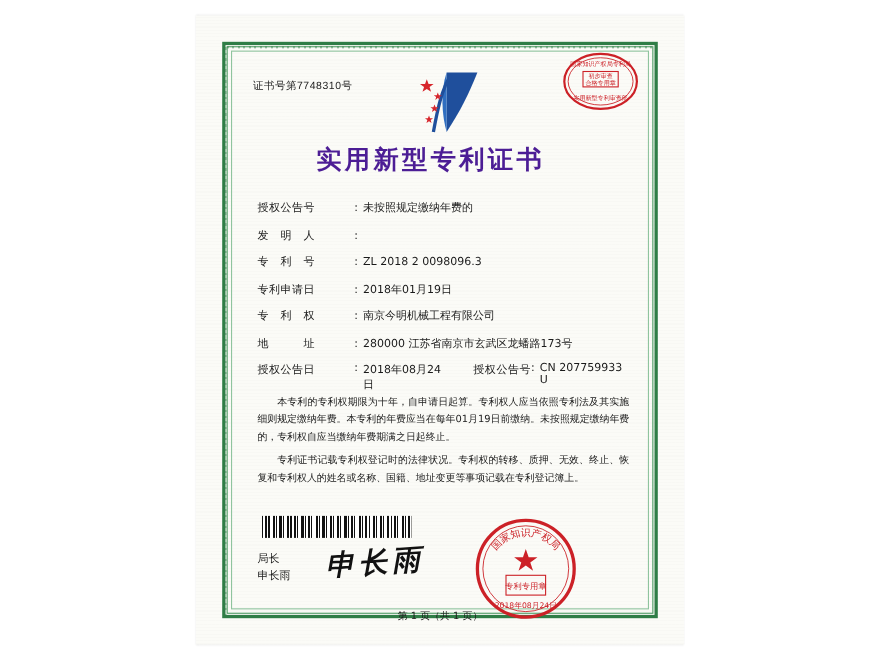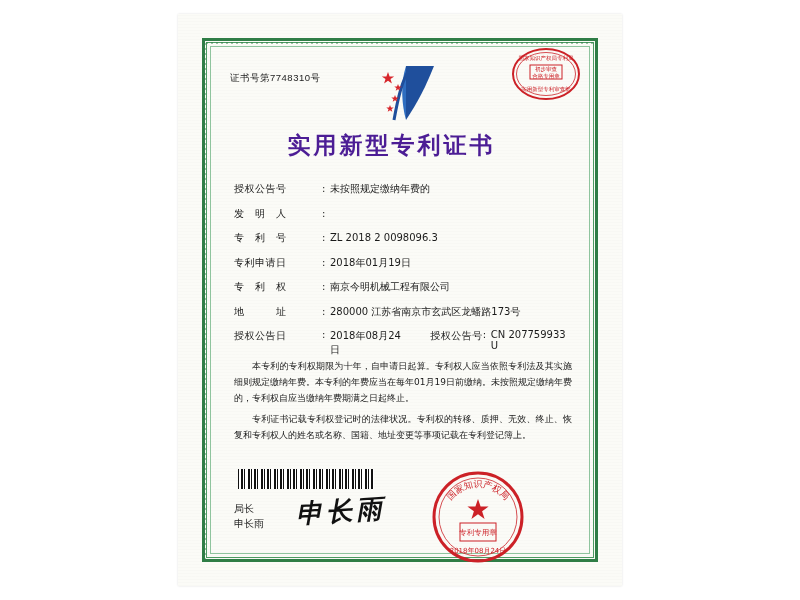--- a/index.html
+++ b/index.html
@@ -371,15 +371,16 @@
         </text>
         <g fill="#cc2127">
           <polygon points="48,30 50.6,37.6 58.6,37.6 52.1,42.3 54.6,49.9 48,45.2 41.4,49.9 43.9,42.3 37.4,37.6 45.4,37.6"></polygon>
         </g>
         <rect x="30" y="54" width="36" height="18" fill="none" stroke="#cc2127" stroke-width="1"></rect>
         <text x="48" y="66" font-size="7.5" fill="#cc2127" text-anchor="middle" font-family="DejaVu Sans, sans-serif">专利专用章</text>
         <text x="48" y="84" font-size="7" fill="#cc2127" text-anchor="middle" font-family="DejaVu Sans, sans-serif">2018年08月24日</text>
       </svg>
     </div>
 
+    <div class="page-indicator">第 1 页（共 1 页）</div>
   </div>
 
 </div>
 
 </body></html>

